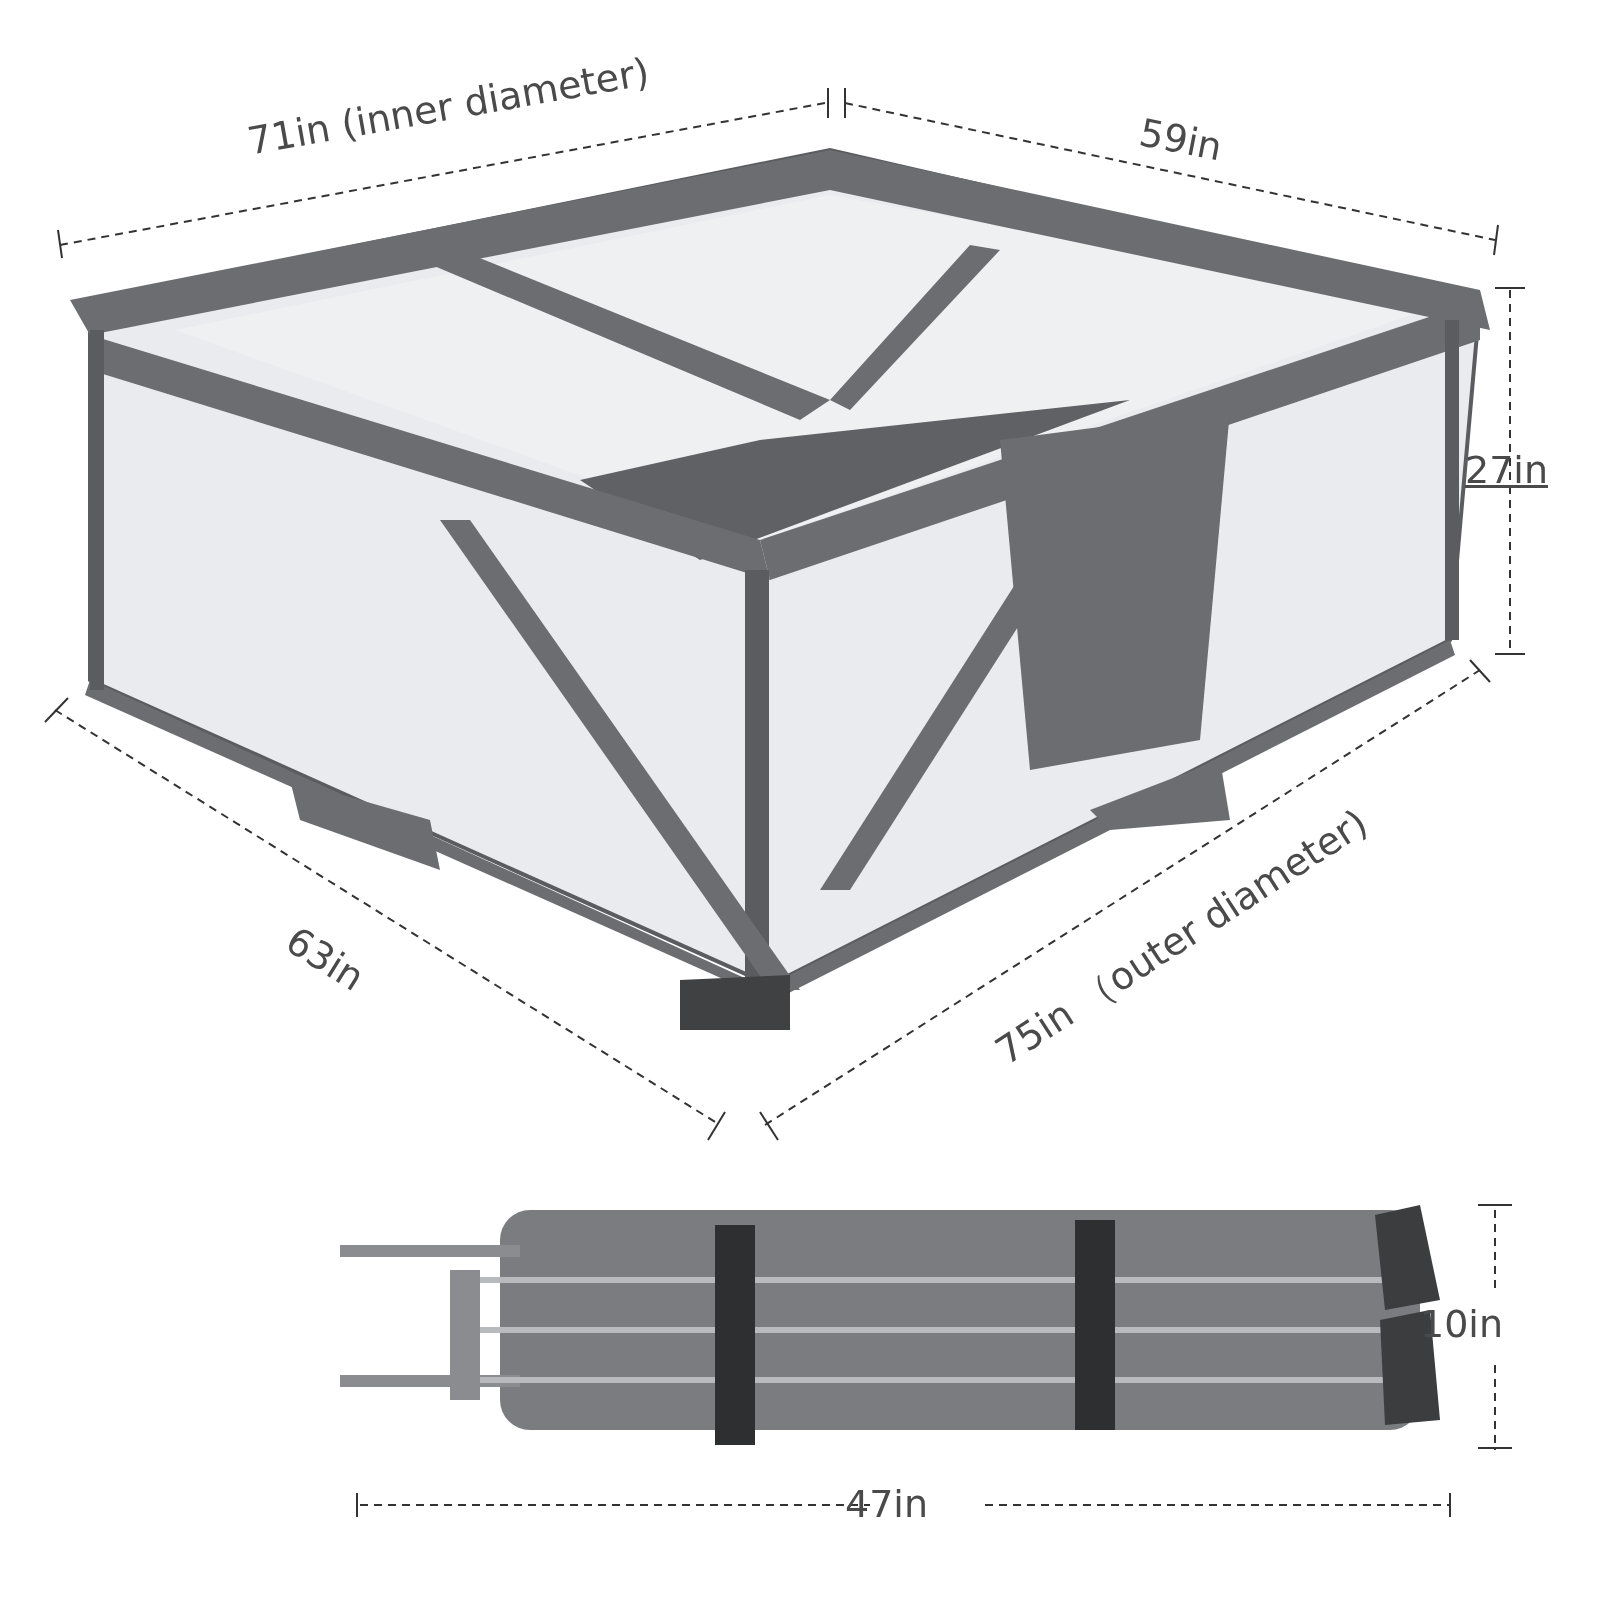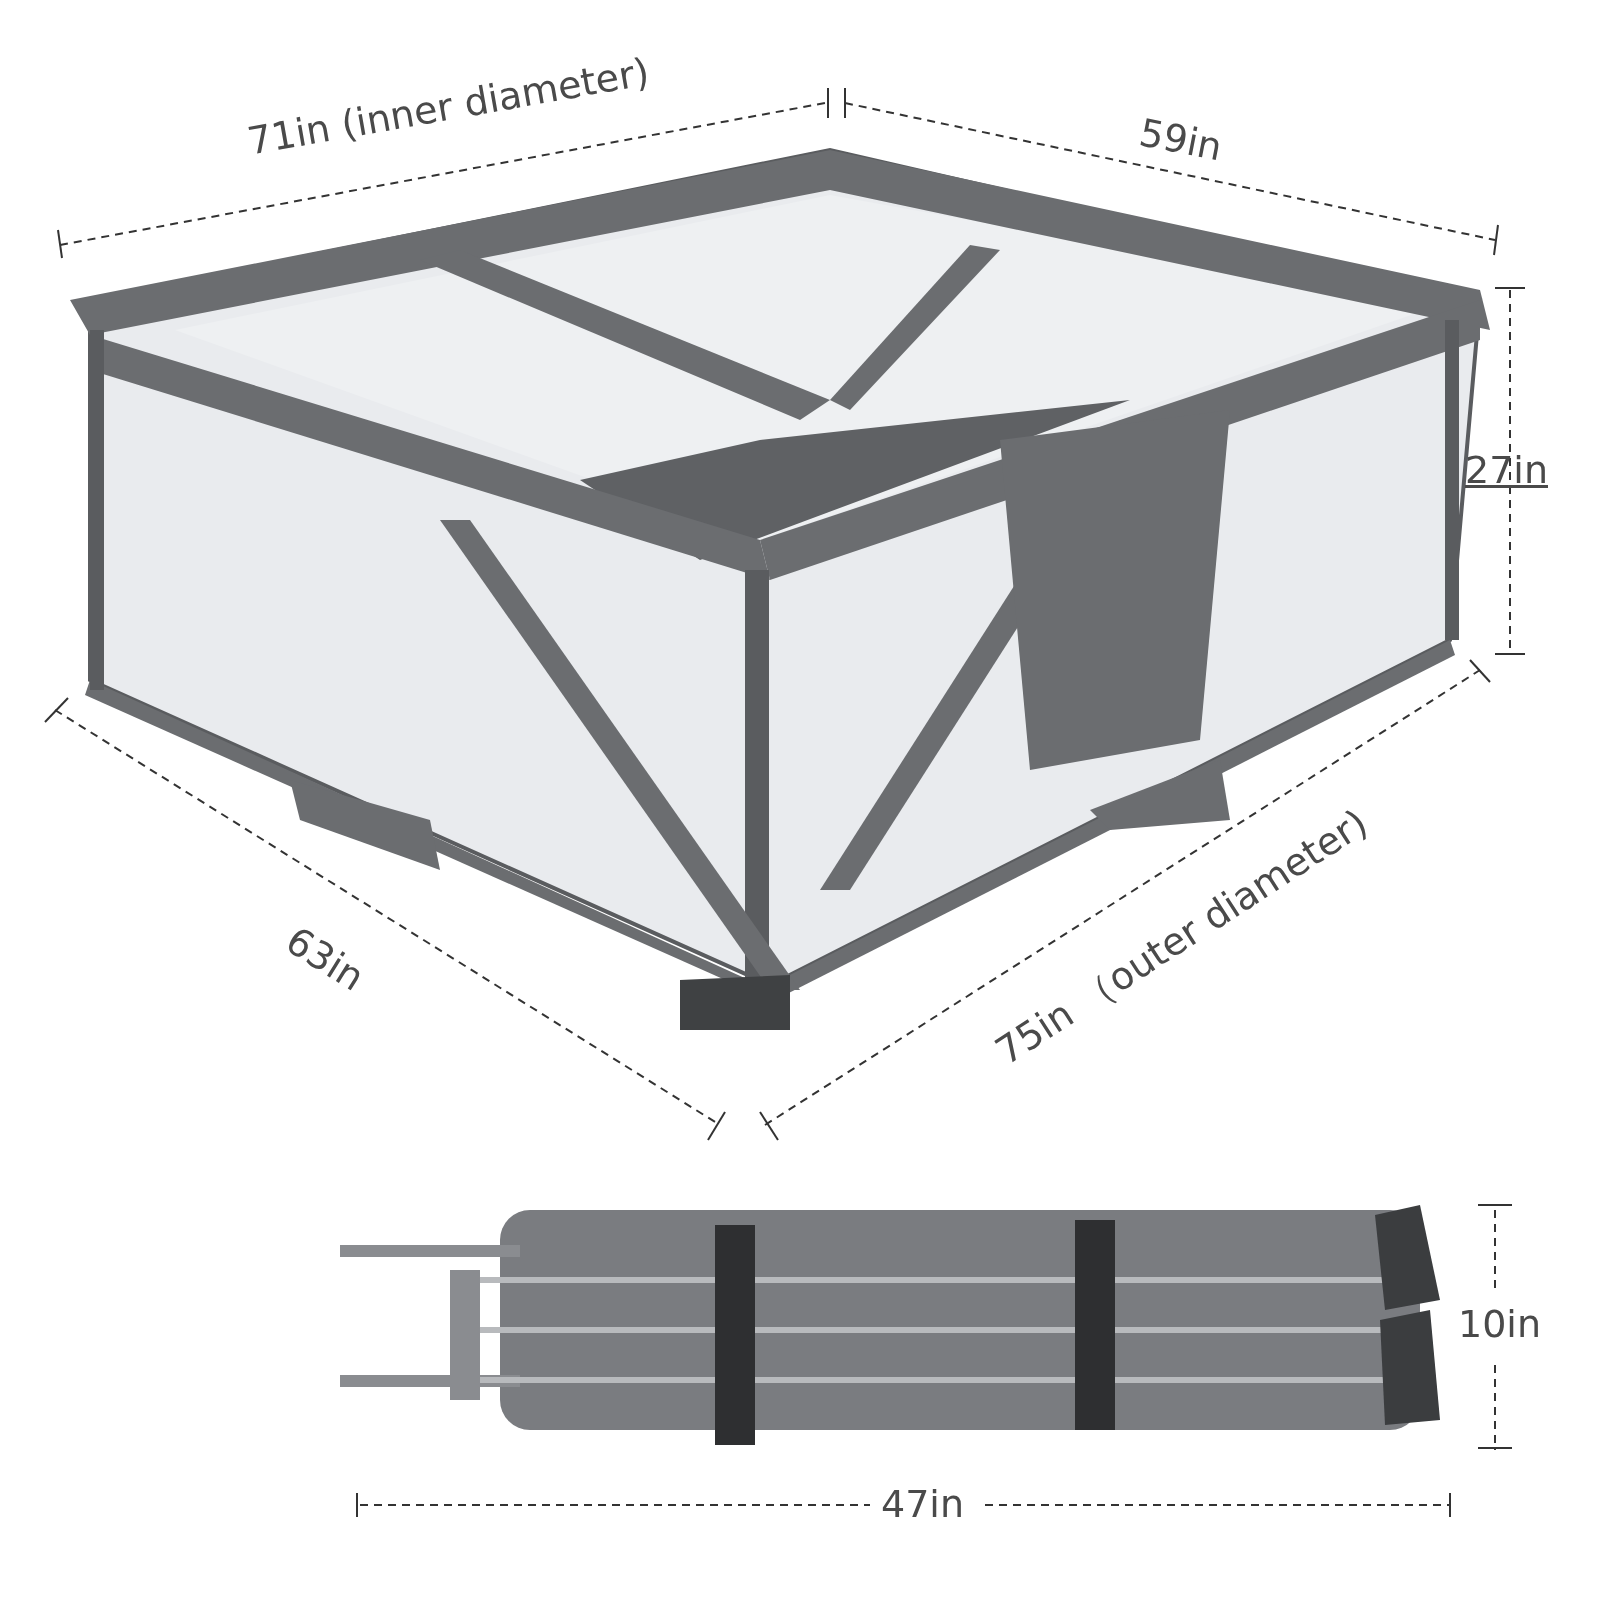--- a/index.html
+++ b/index.html
@@ -82,14 +82,14 @@
     <path d="M1375,1215 L1420,1205 L1440,1300 L1385,1310 Z" fill="#3b3d3f"></path>
     <path d="M1380,1320 L1430,1310 L1440,1420 L1385,1425 Z" fill="#3b3d3f"></path>
   </g>
 </svg>
 
 <div class="label" style="left:248px;top:120px;transform:rotate(-10deg);">71in  (inner diameter)</div>
 <div class="label" style="left:1140px;top:110px;transform:rotate(11deg);">59in</div>
 <div class="label" style="left:1465px;top:448px;text-decoration:underline;">27in</div>
 <div class="label" style="left:290px;top:915px;transform:rotate(32deg);">63in</div>
 <div class="label" style="left:1000px;top:1030px;transform:rotate(-33deg);">75in  （outer diameter)</div>
-<div class="label" style="left:1458px;top:1302px;">10in</div>
-<div class="label" style="left:881px;top:1482px;text-align:right;">47in</div>
+<div class="label" style="left:1420px;top:1302px;">10in</div>
+<div class="label" style="left:845px;top:1482px;text-align:right;">47in</div>
 
 </body></html>

